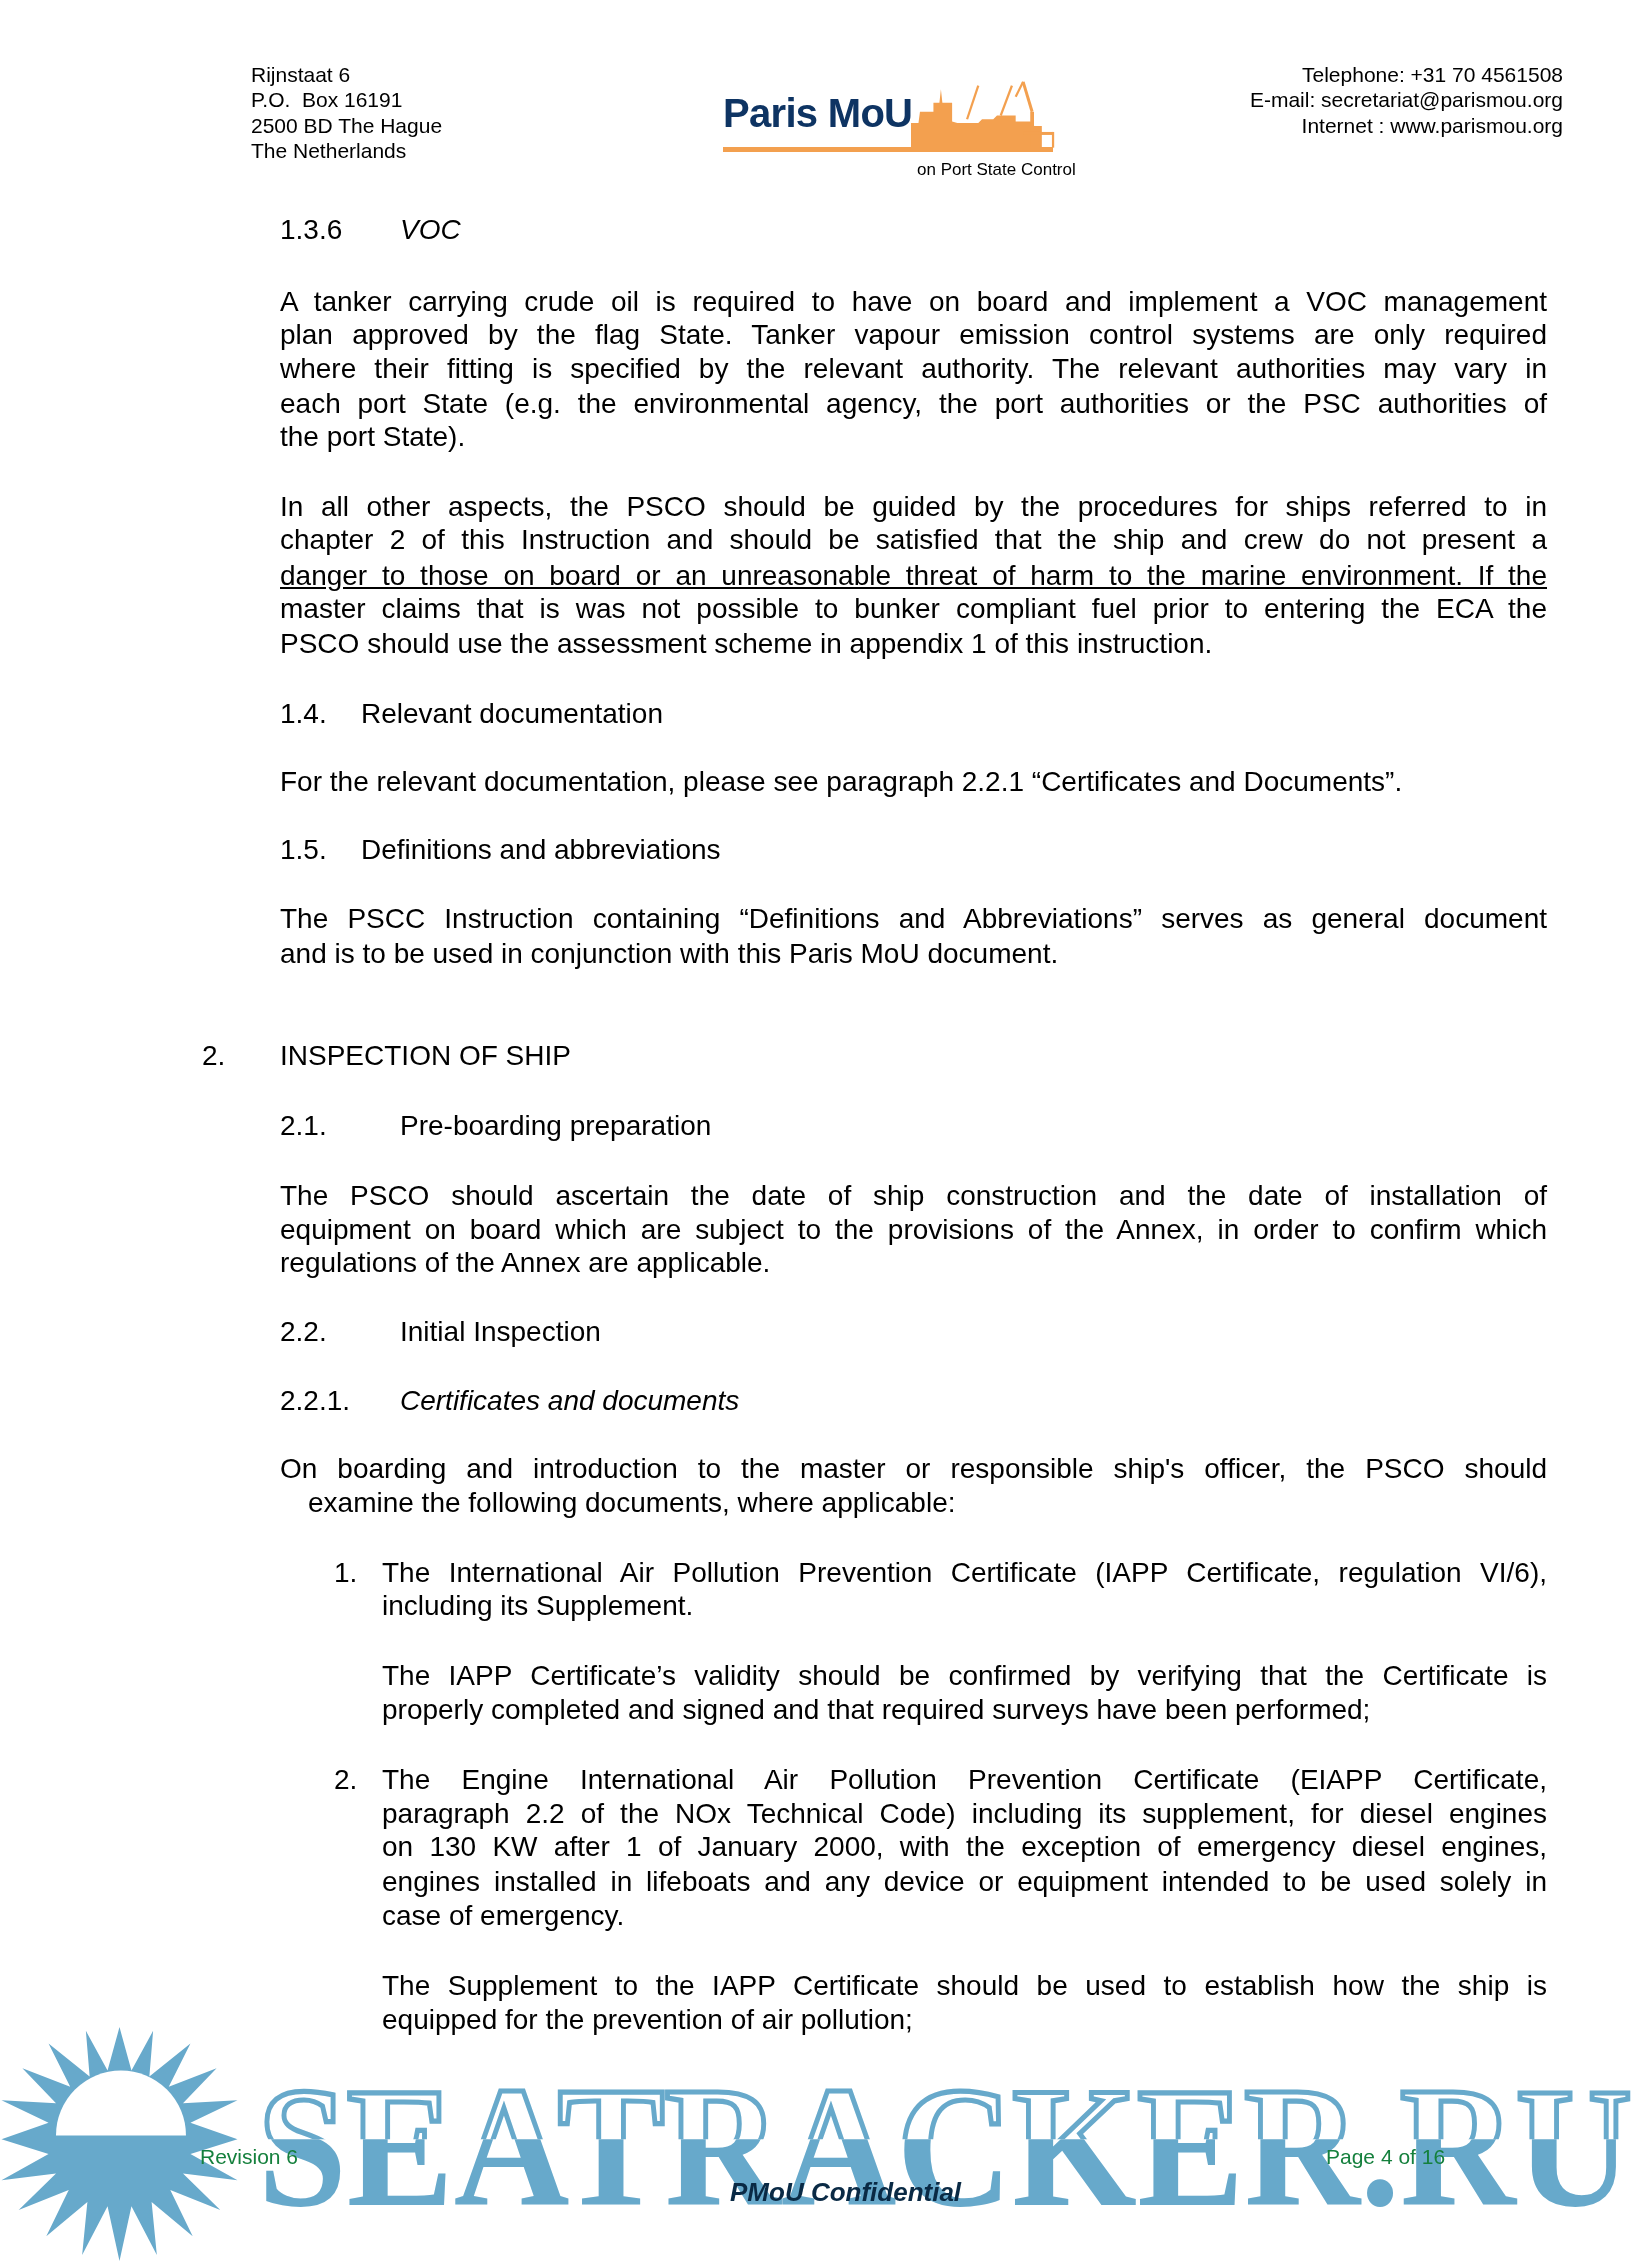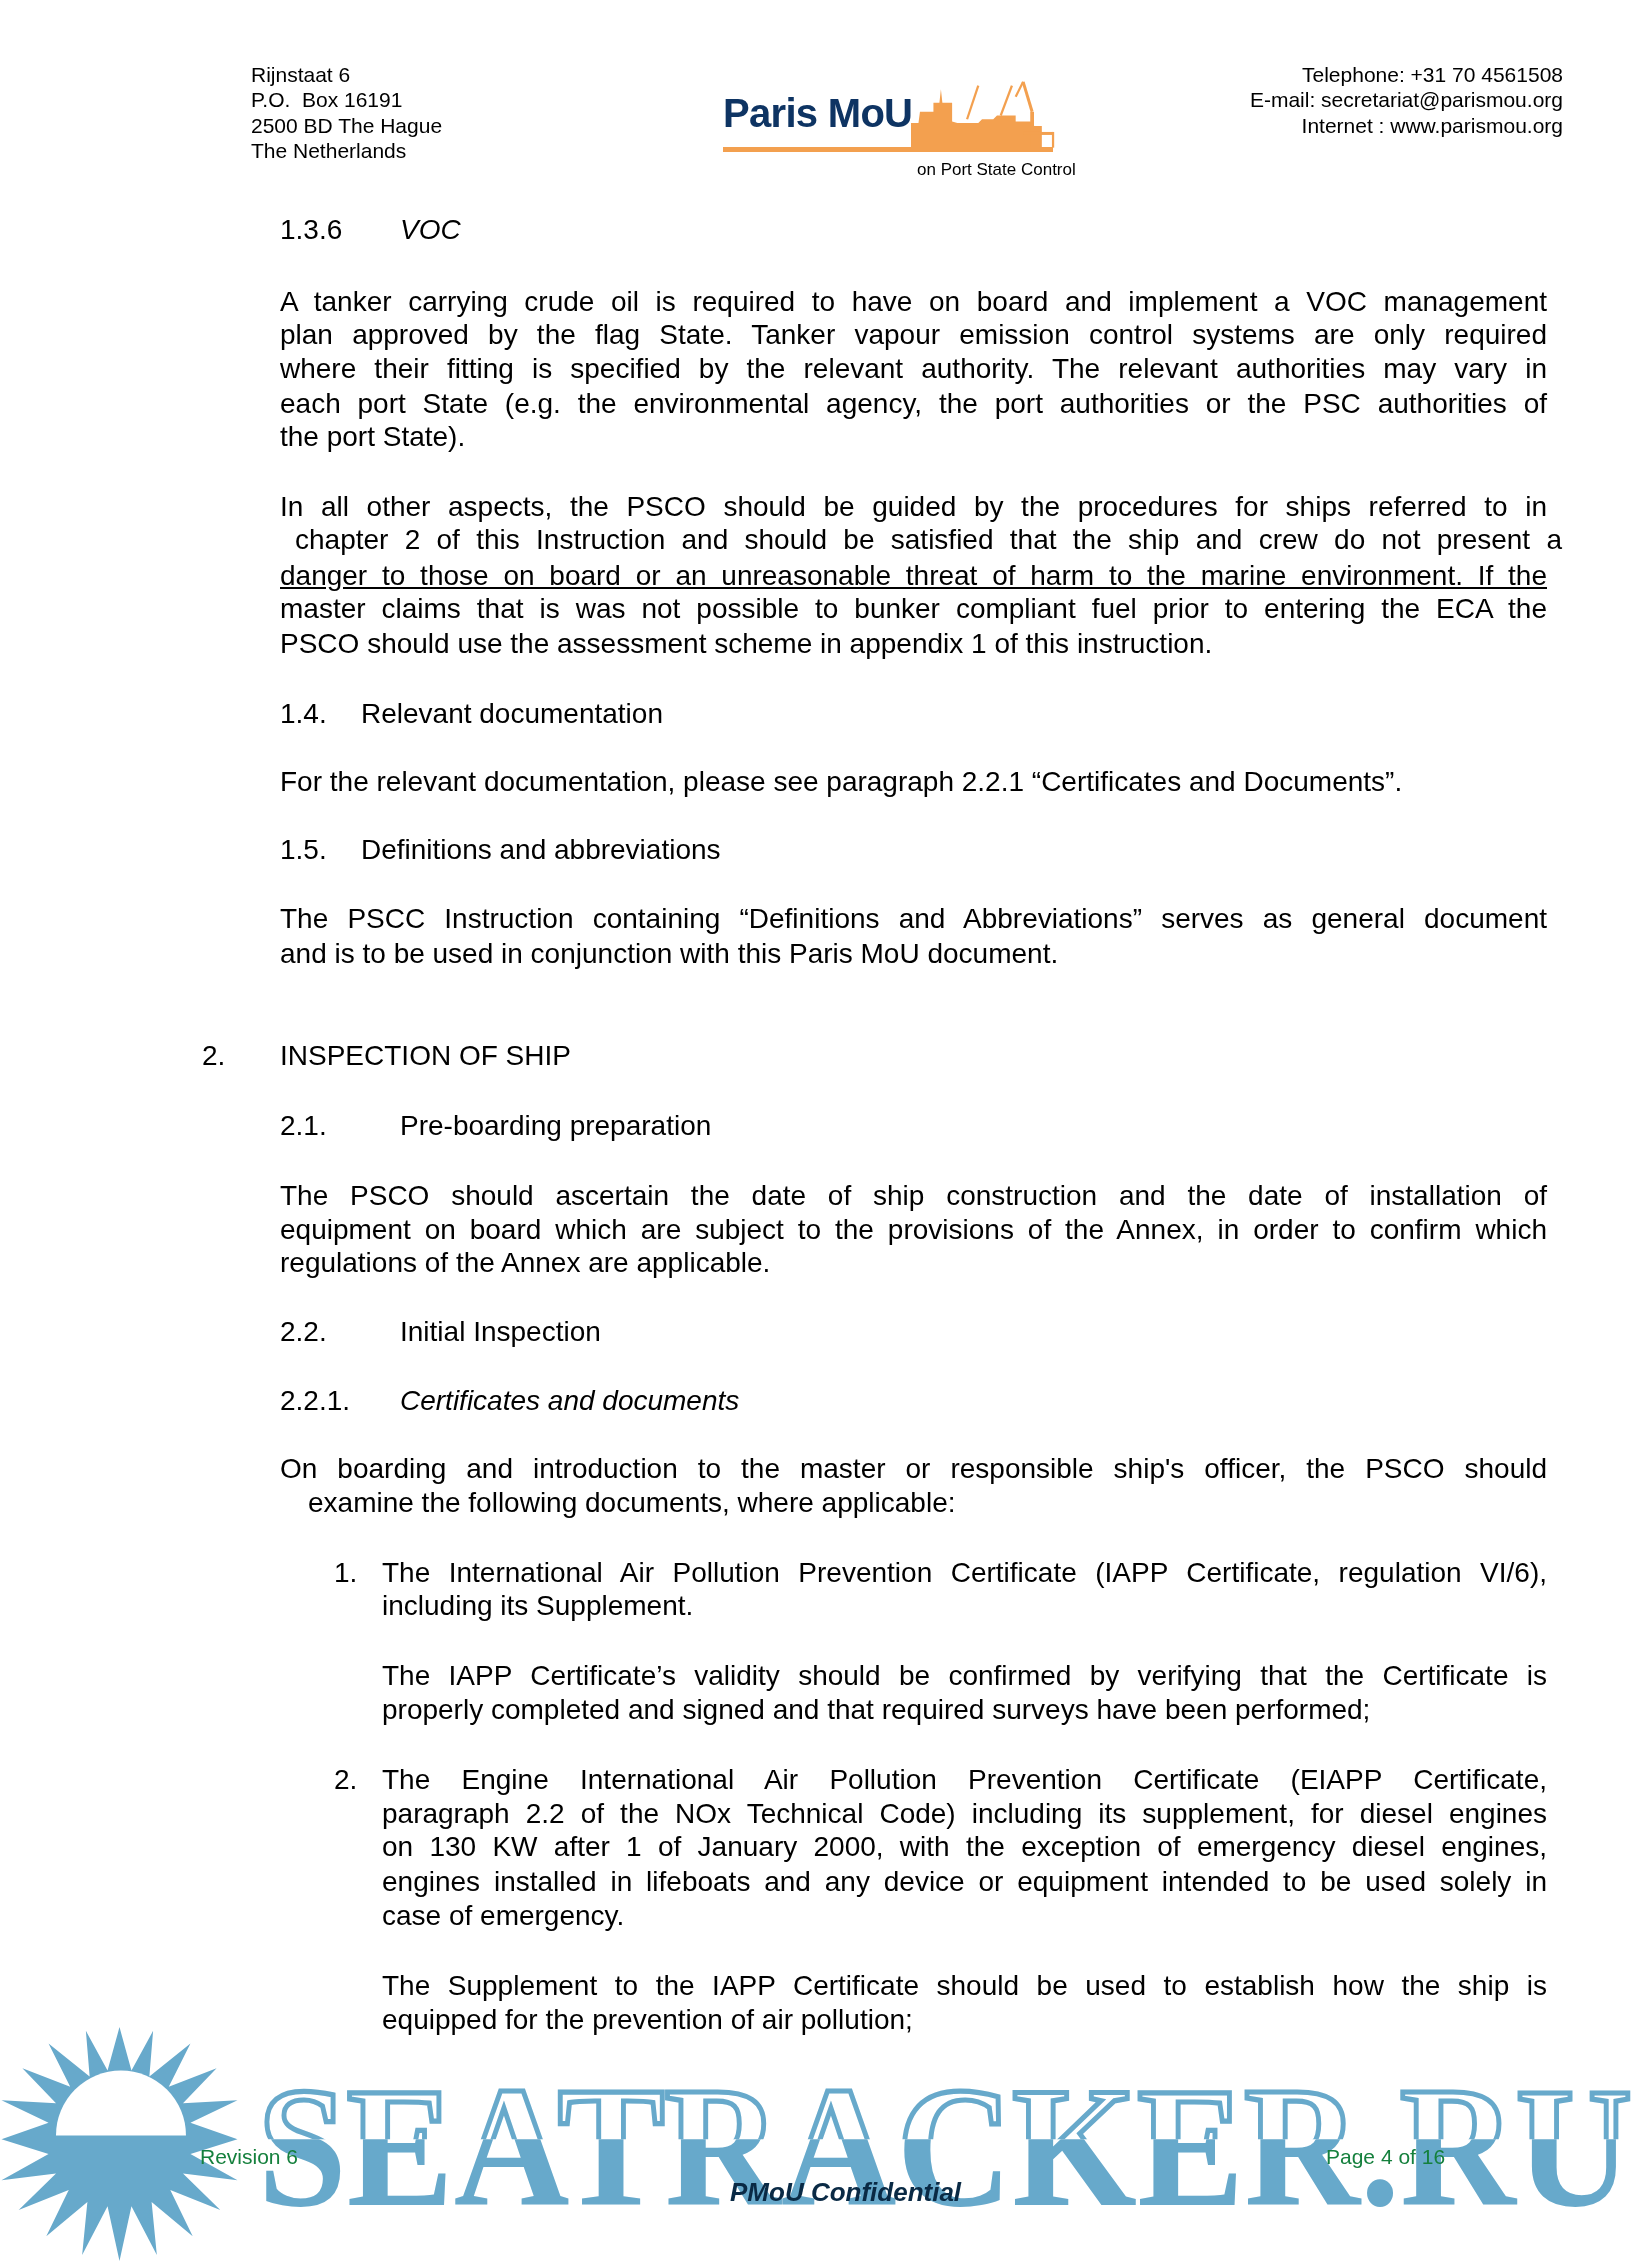--- a/index.html
+++ b/index.html
@@ -65,21 +65,21 @@
 <div>
   <div class="line" style="top:285px;">A tanker carrying crude oil is required to have on board and implement a VOC management</div>
   <div class="line" style="top:318px;">plan approved by the flag State. Tanker vapour emission control systems are only required</div>
   <div class="line" style="top:352px;">where their fitting is specified by the relevant authority. The relevant authorities may vary in</div>
   <div class="line" style="top:387px;">each port State (e.g. the environmental agency, the port authorities or the PSC authorities of</div>
   <div class="line last" style="top:420px;">the port State).</div>
 </div>
 
 <div>
   <div class="line" style="top:490px;">In all other aspects, the PSCO should be guided by the procedures for ships referred to in</div>
-  <div class="line" style="top:523px;margin-left:15px;">chapter 2 of this Instruction and should be satisfied that the ship and crew do not present a</div>
+  <div class="line" style="top:523px;">chapter 2 of this Instruction and should be satisfied that the ship and crew do not present a</div>
   <div class="line" style="top:559px;text-decoration:underline;">danger to those on board or an unreasonable threat of harm to the marine environment. If the</div>
   <div class="line" style="top:592px;">master claims that is was not possible to bunker compliant fuel prior to entering the ECA the</div>
   <div class="line last" style="top:627px;">PSCO should use the assessment scheme in appendix 1 of this instruction.</div>
 </div>
 
 <div class="num h-bold" style="left:280px; top:697px;">1.4.</div>
 <div class="num h-bold" style="left:361px; top:697px;">Relevant documentation</div>
 <div class="line last" style="top:765px;">For the relevant documentation, please see paragraph 2.2.1 “Certificates and Documents”.</div>
 
 <div class="num h-bold" style="left:280px; top:833px;">1.5.</div>

